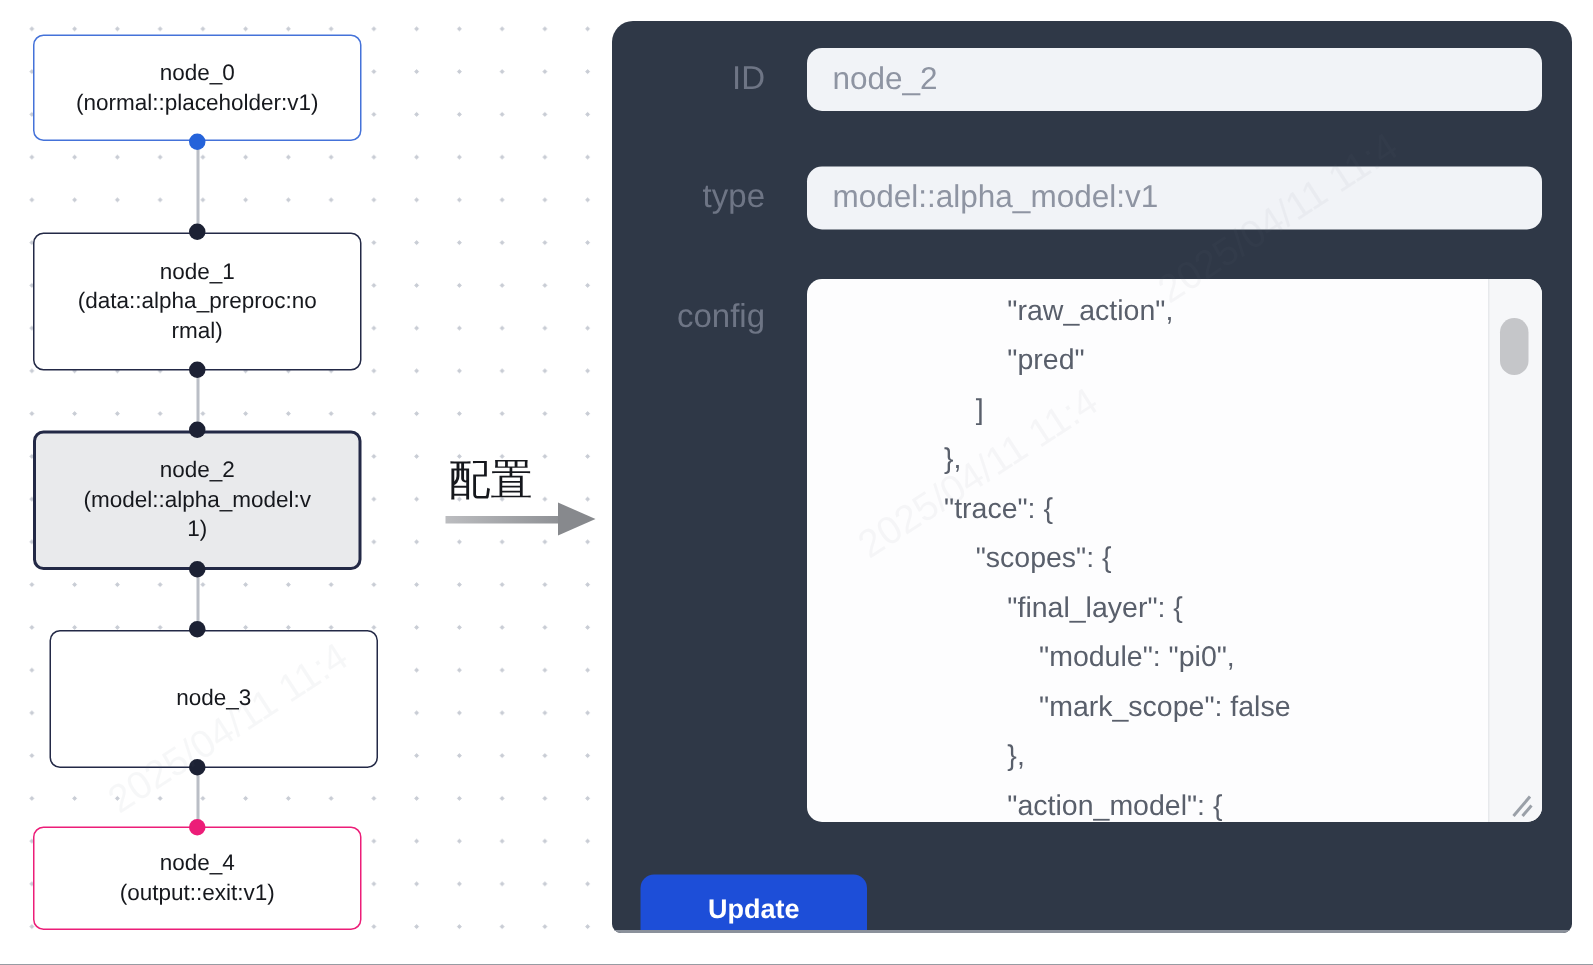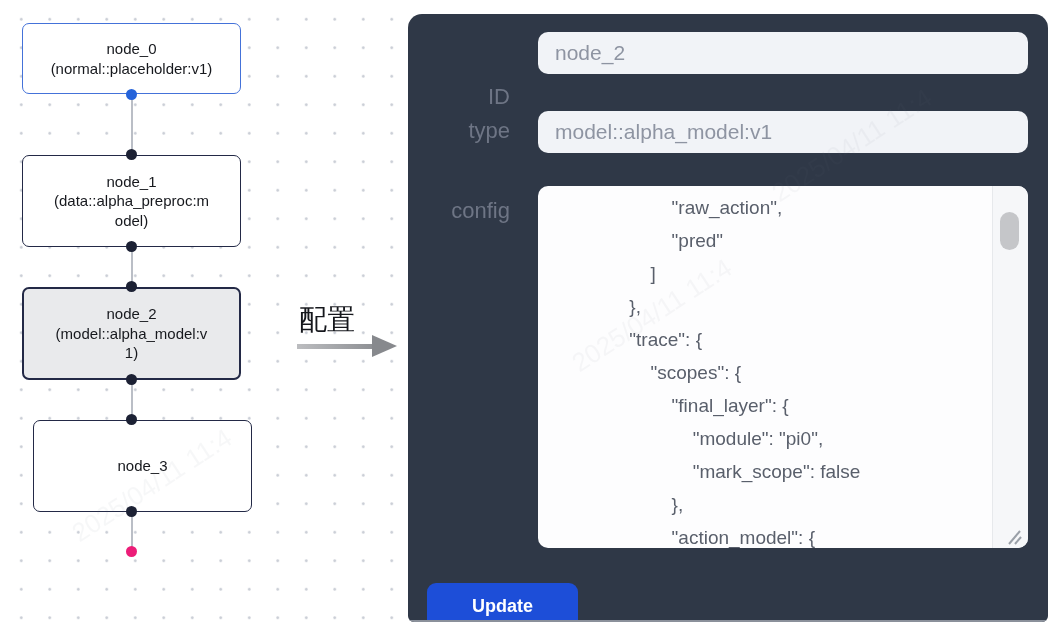--- a/index.html
+++ b/index.html
@@ -113,47 +113,51 @@
   <div class="edge" style="top:247px;height:40px;"></div>
   <div class="edge" style="top:380px;height:40px;"></div>
   <div class="edge" style="top:512px;height:39px;"></div>
 
   <div class="flow-node node-variant-input" style="top:23px;height:71px;">
     <div class="node-name">node_0</div>
     <div class="node-type">(normal::placeholder:v1)</div>
   </div>
   <div class="flow-node" style="top:155px;height:92px;">
     <div class="node-name">node_1</div>
-    <div class="node-type">(data::alpha_preproc:model)</div>
+    <div class="node-type">(data::alpha_preproc:normal)</div>
   </div>
   <div class="flow-node node-variant-selected" style="top:287px;height:93px;">
     <div class="node-name">node_2</div>
     <div class="node-type">(model::alpha_model:v1)</div>
   </div>
   <div class="flow-node" style="top:420px;height:92px;margin-left:11px;">
     <div class="node-name">node_3</div>
+  </div>
+  <div class="flow-node node-variant-output" style="top:551px;height:69px;">
+    <div class="node-name">node_4</div>
+    <div class="node-type">(output::exit:v1)</div>
   </div>
 
   <div class="port port-blue" style="top:89px;"></div>
   <div class="port port-dark" style="top:149px;"></div>
   <div class="port port-dark" style="top:241px;"></div>
   <div class="port port-dark" style="top:281px;"></div>
   <div class="port port-dark" style="top:374px;"></div>
   <div class="port port-dark" style="top:414px;"></div>
   <div class="port port-dark" style="top:506px;"></div>
   <div class="port port-pink" style="top:546px;"></div>
 </div>
 
 <div class="transition-label">配置</div>
 <div class="arrow-shaft"></div>
 <div class="arrow-head"></div>
 
 <div class="config-panel">
 
-  <div class="field-label" style="top:25px;margin-top:45px;">ID</div>
+  <div class="field-label" style="top:25px;">ID</div>
   <input class="panel-input" style="top: 18px;" type="text" readonly="" value="node_2">
 
   <div class="field-label" style="top:104px;">type</div>
   <input class="panel-input" style="top: 97px;" type="text" readonly="" value="model::alpha_model:v1">
 
   <div class="field-label" style="top:184px;">config</div>
 
   <div class="config-box">
     <pre class="config-text">                    "raw_action",
                     "pred"

